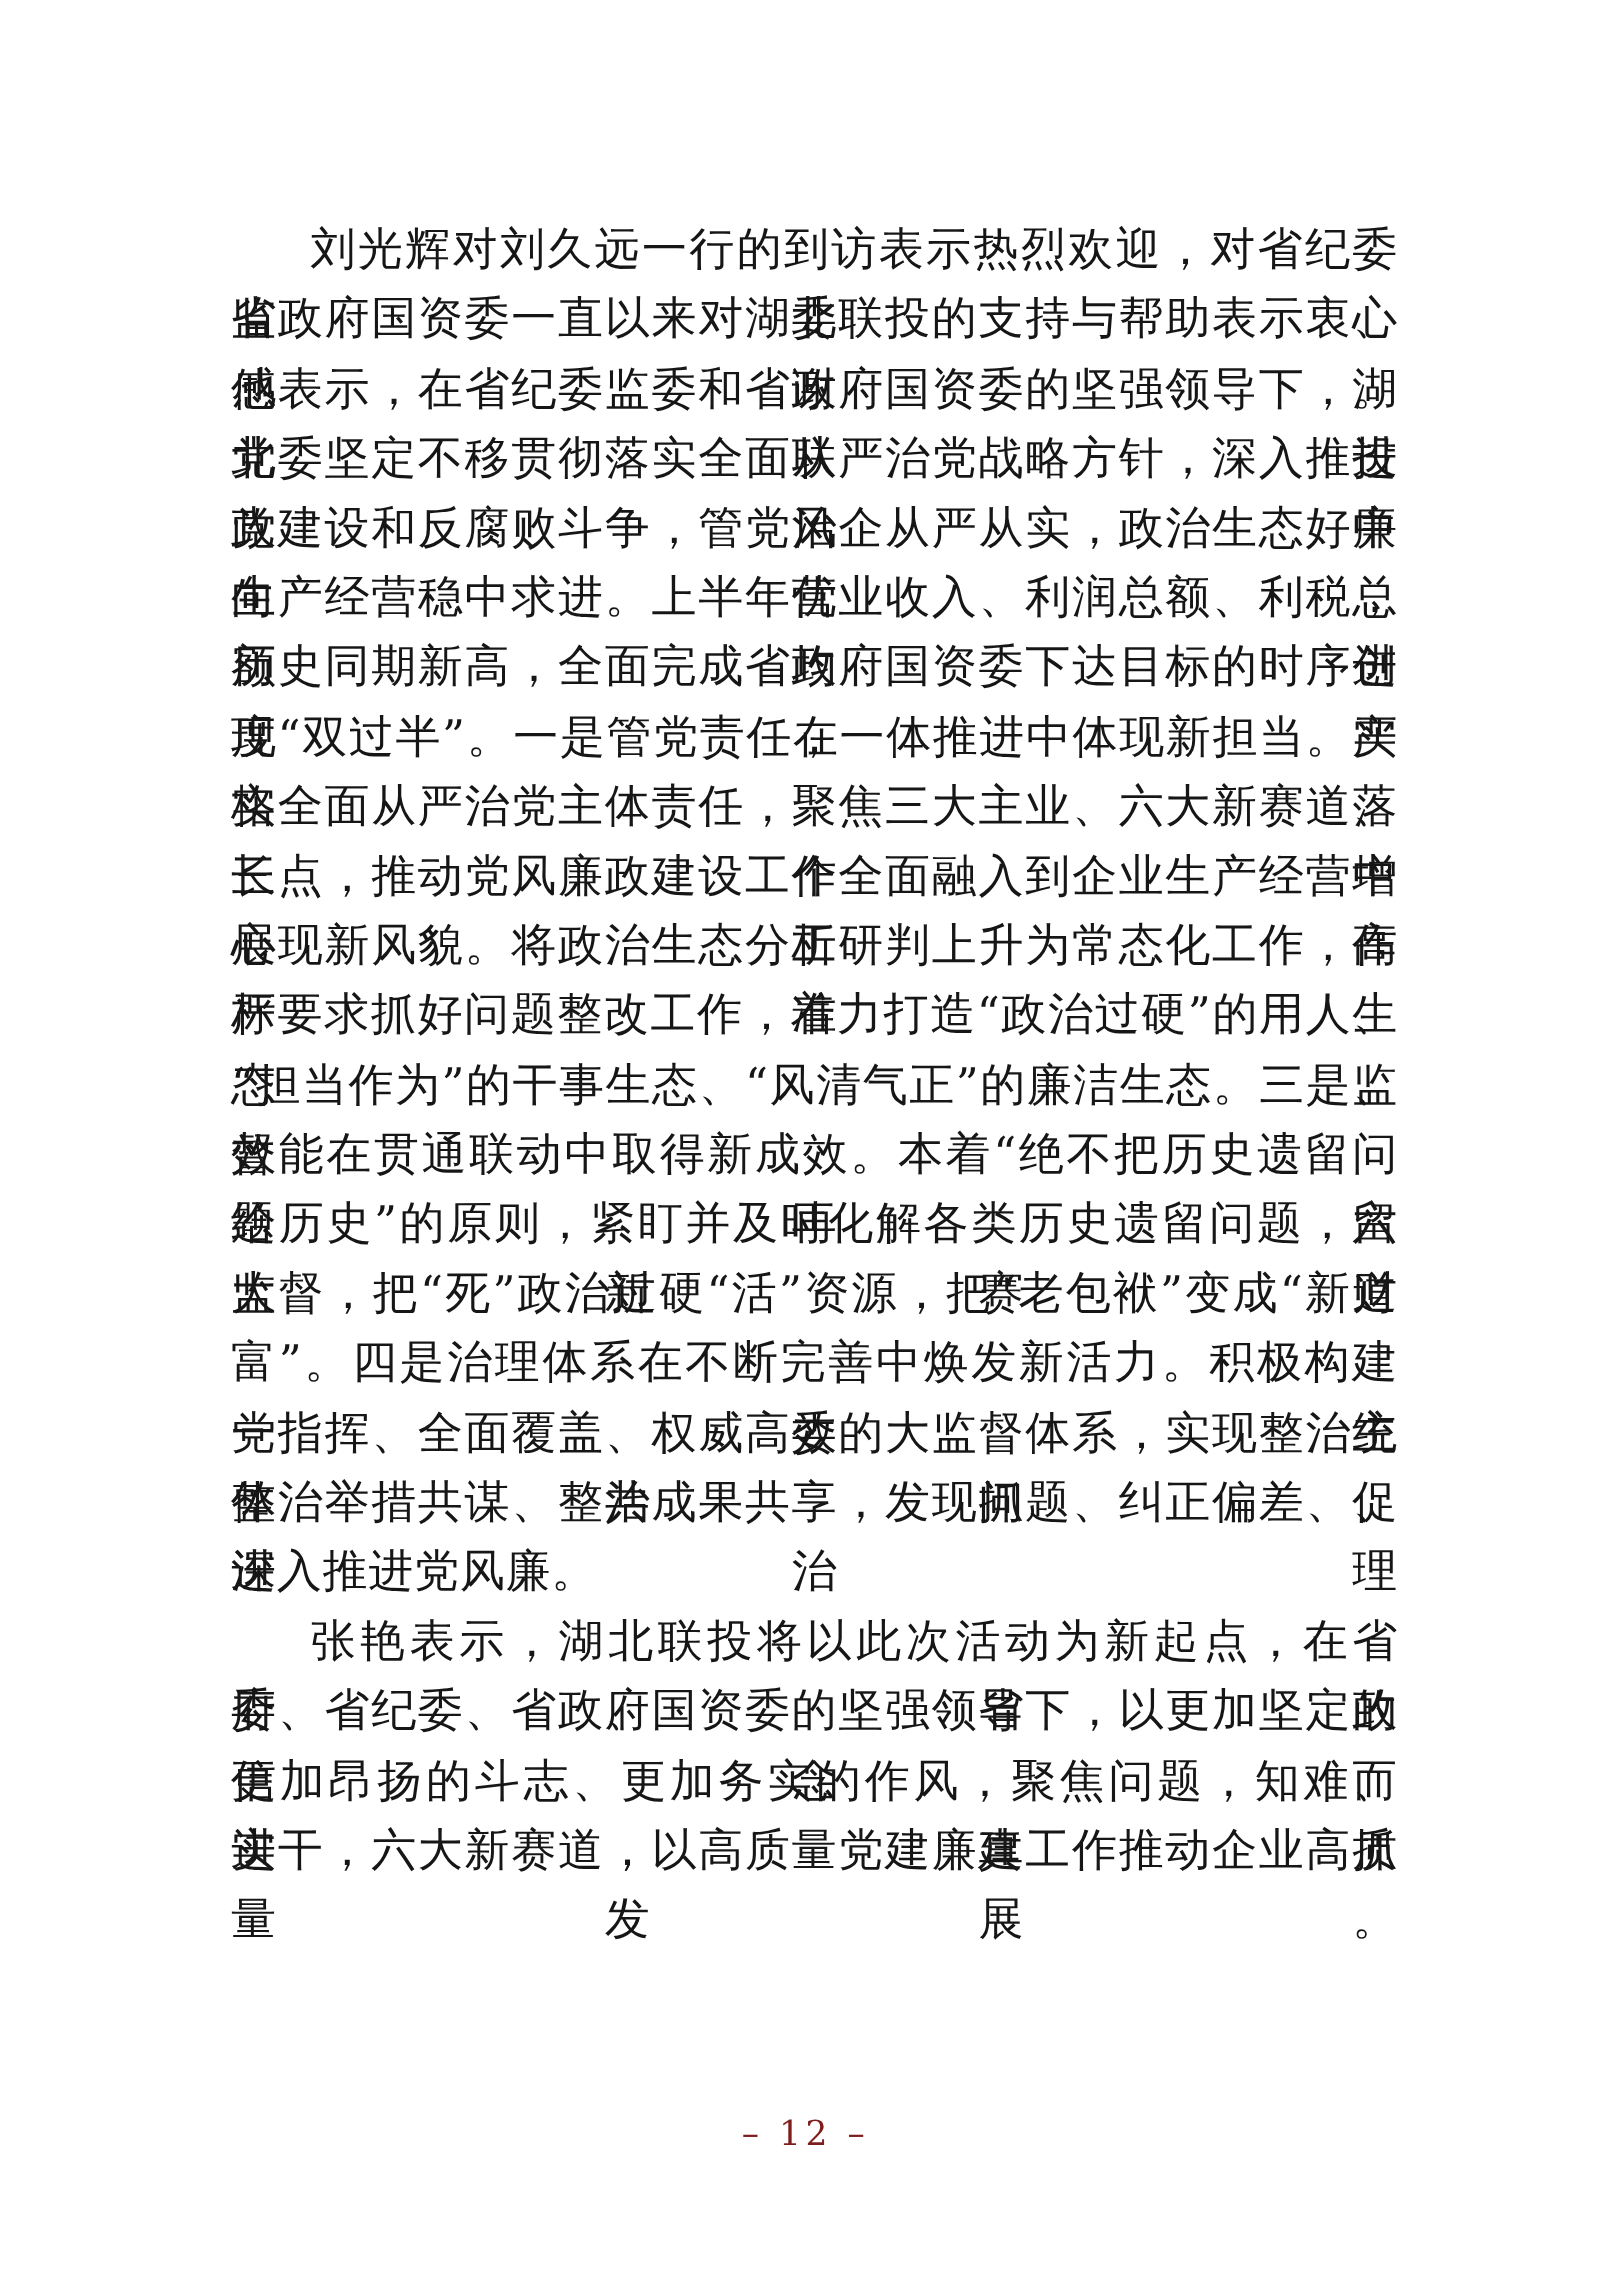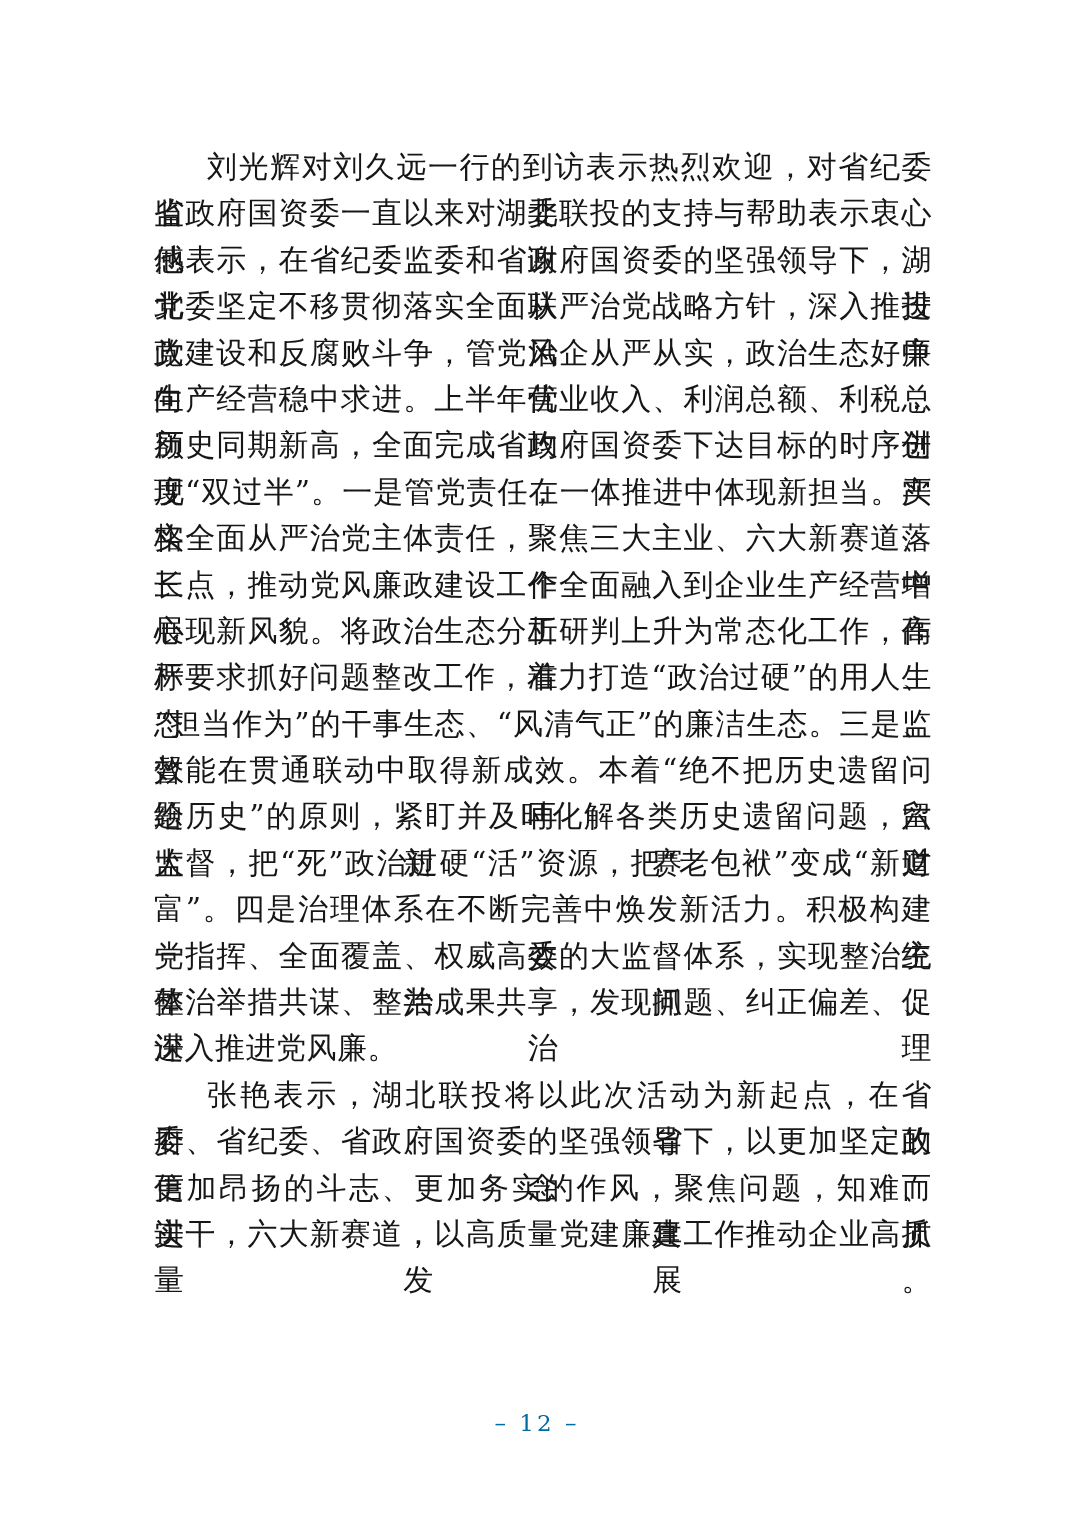--- a/index.html
+++ b/index.html
@@ -39,21 +39,21 @@
     text-align-last: left;
   }
   .pagenum {
     position: absolute;
     top: 1410px;
     left: 0;
     width: 100%;
     text-align: center;
     font-size: 23px;
     letter-spacing: 3px;
-    color: #0369a1;
+    color: #7f1d1d;
   }
 </style>
 </head>
 <body>
 
 <div class="page">
   <div class="textblock">
       <div class="line indent">刘光辉对刘久远一行的到访表示热烈欢迎，对省纪委监委、</div>
       <div class="line">省政府国资委一直以来对湖北联投的支持与帮助表示衷心感谢。</div>
       <div class="line">他表示，在省纪委监委和省政府国资委的坚强领导下，湖北联投</div>

